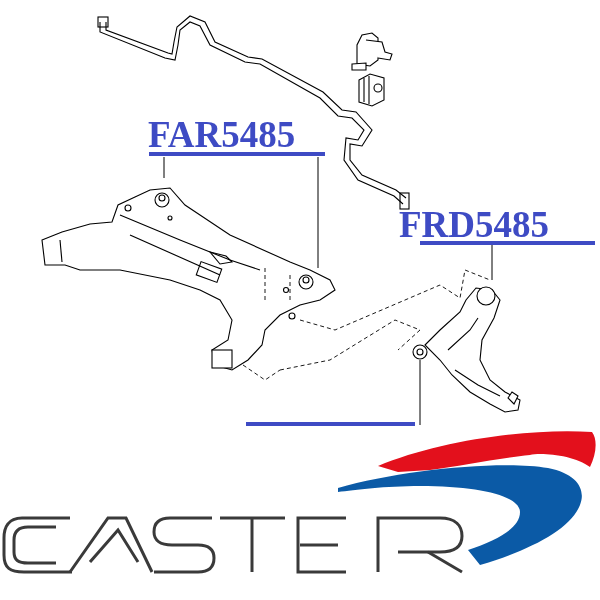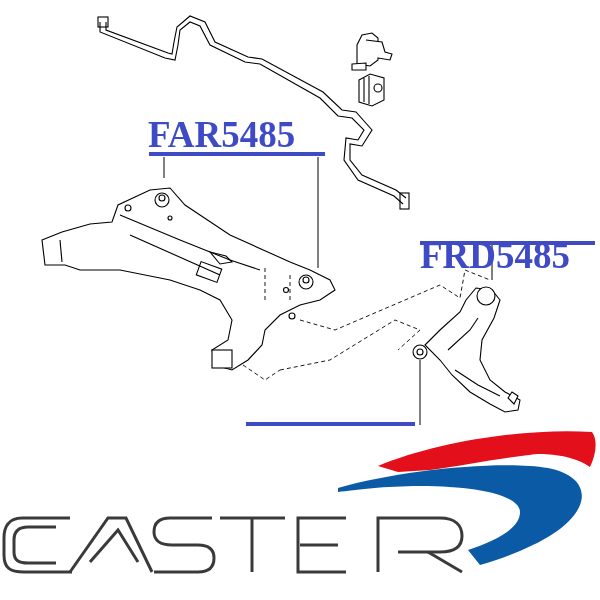--- a/index.html
+++ b/index.html
@@ -101,18 +101,18 @@
       <path d="M300 545 L338 545"></path>
 
       <path d="M378 572 L378 518 L440 518 C456 518, 462 526, 462 536 C462 546, 456 552, 440 552 L398 552"></path>
       <path d="M428 552 L462 572"></path>
     </g>
   </svg>
 
   <div class="part-label" style="left:148px; top:116px;">FAR5485</div>
   <div class="underline" style="left:149px; top:152px; width:176px;"></div>
 
-  <div class="part-label" style="left:420px; top:206px;margin-top:31px;">FRD5485</div>
+  <div class="part-label" style="left:399px; top:206px;">FRD5485</div>
   <div class="underline" style="left:420px; top:241px; width:175px;"></div>
 
   <div class="underline" style="left:246px; top:422px; width:169px;"></div>
 
 </div>
 
 </body></html>

